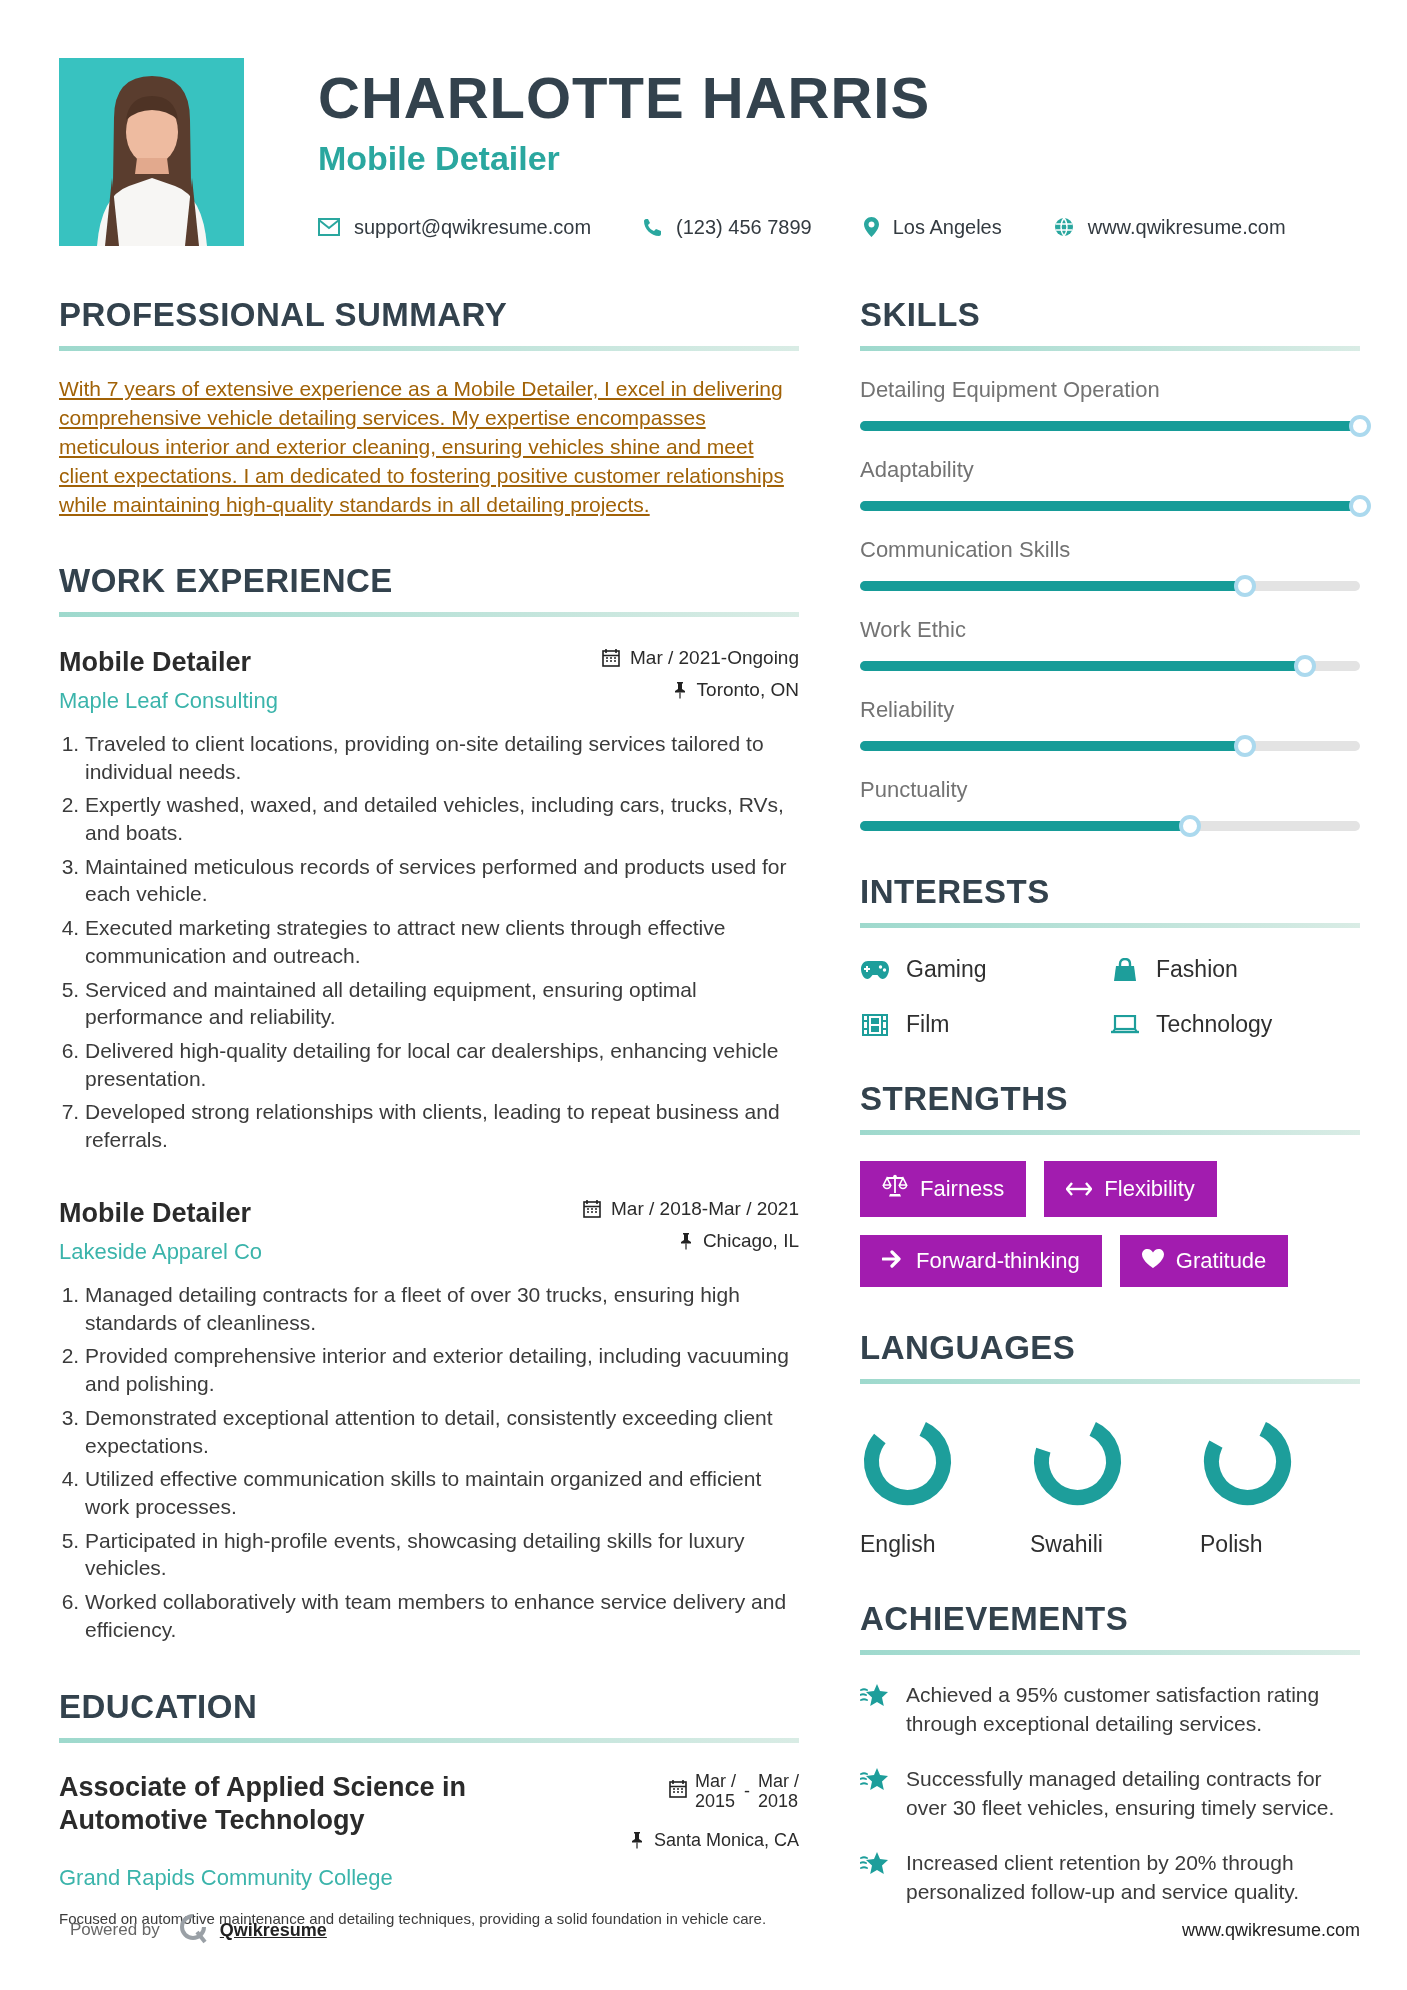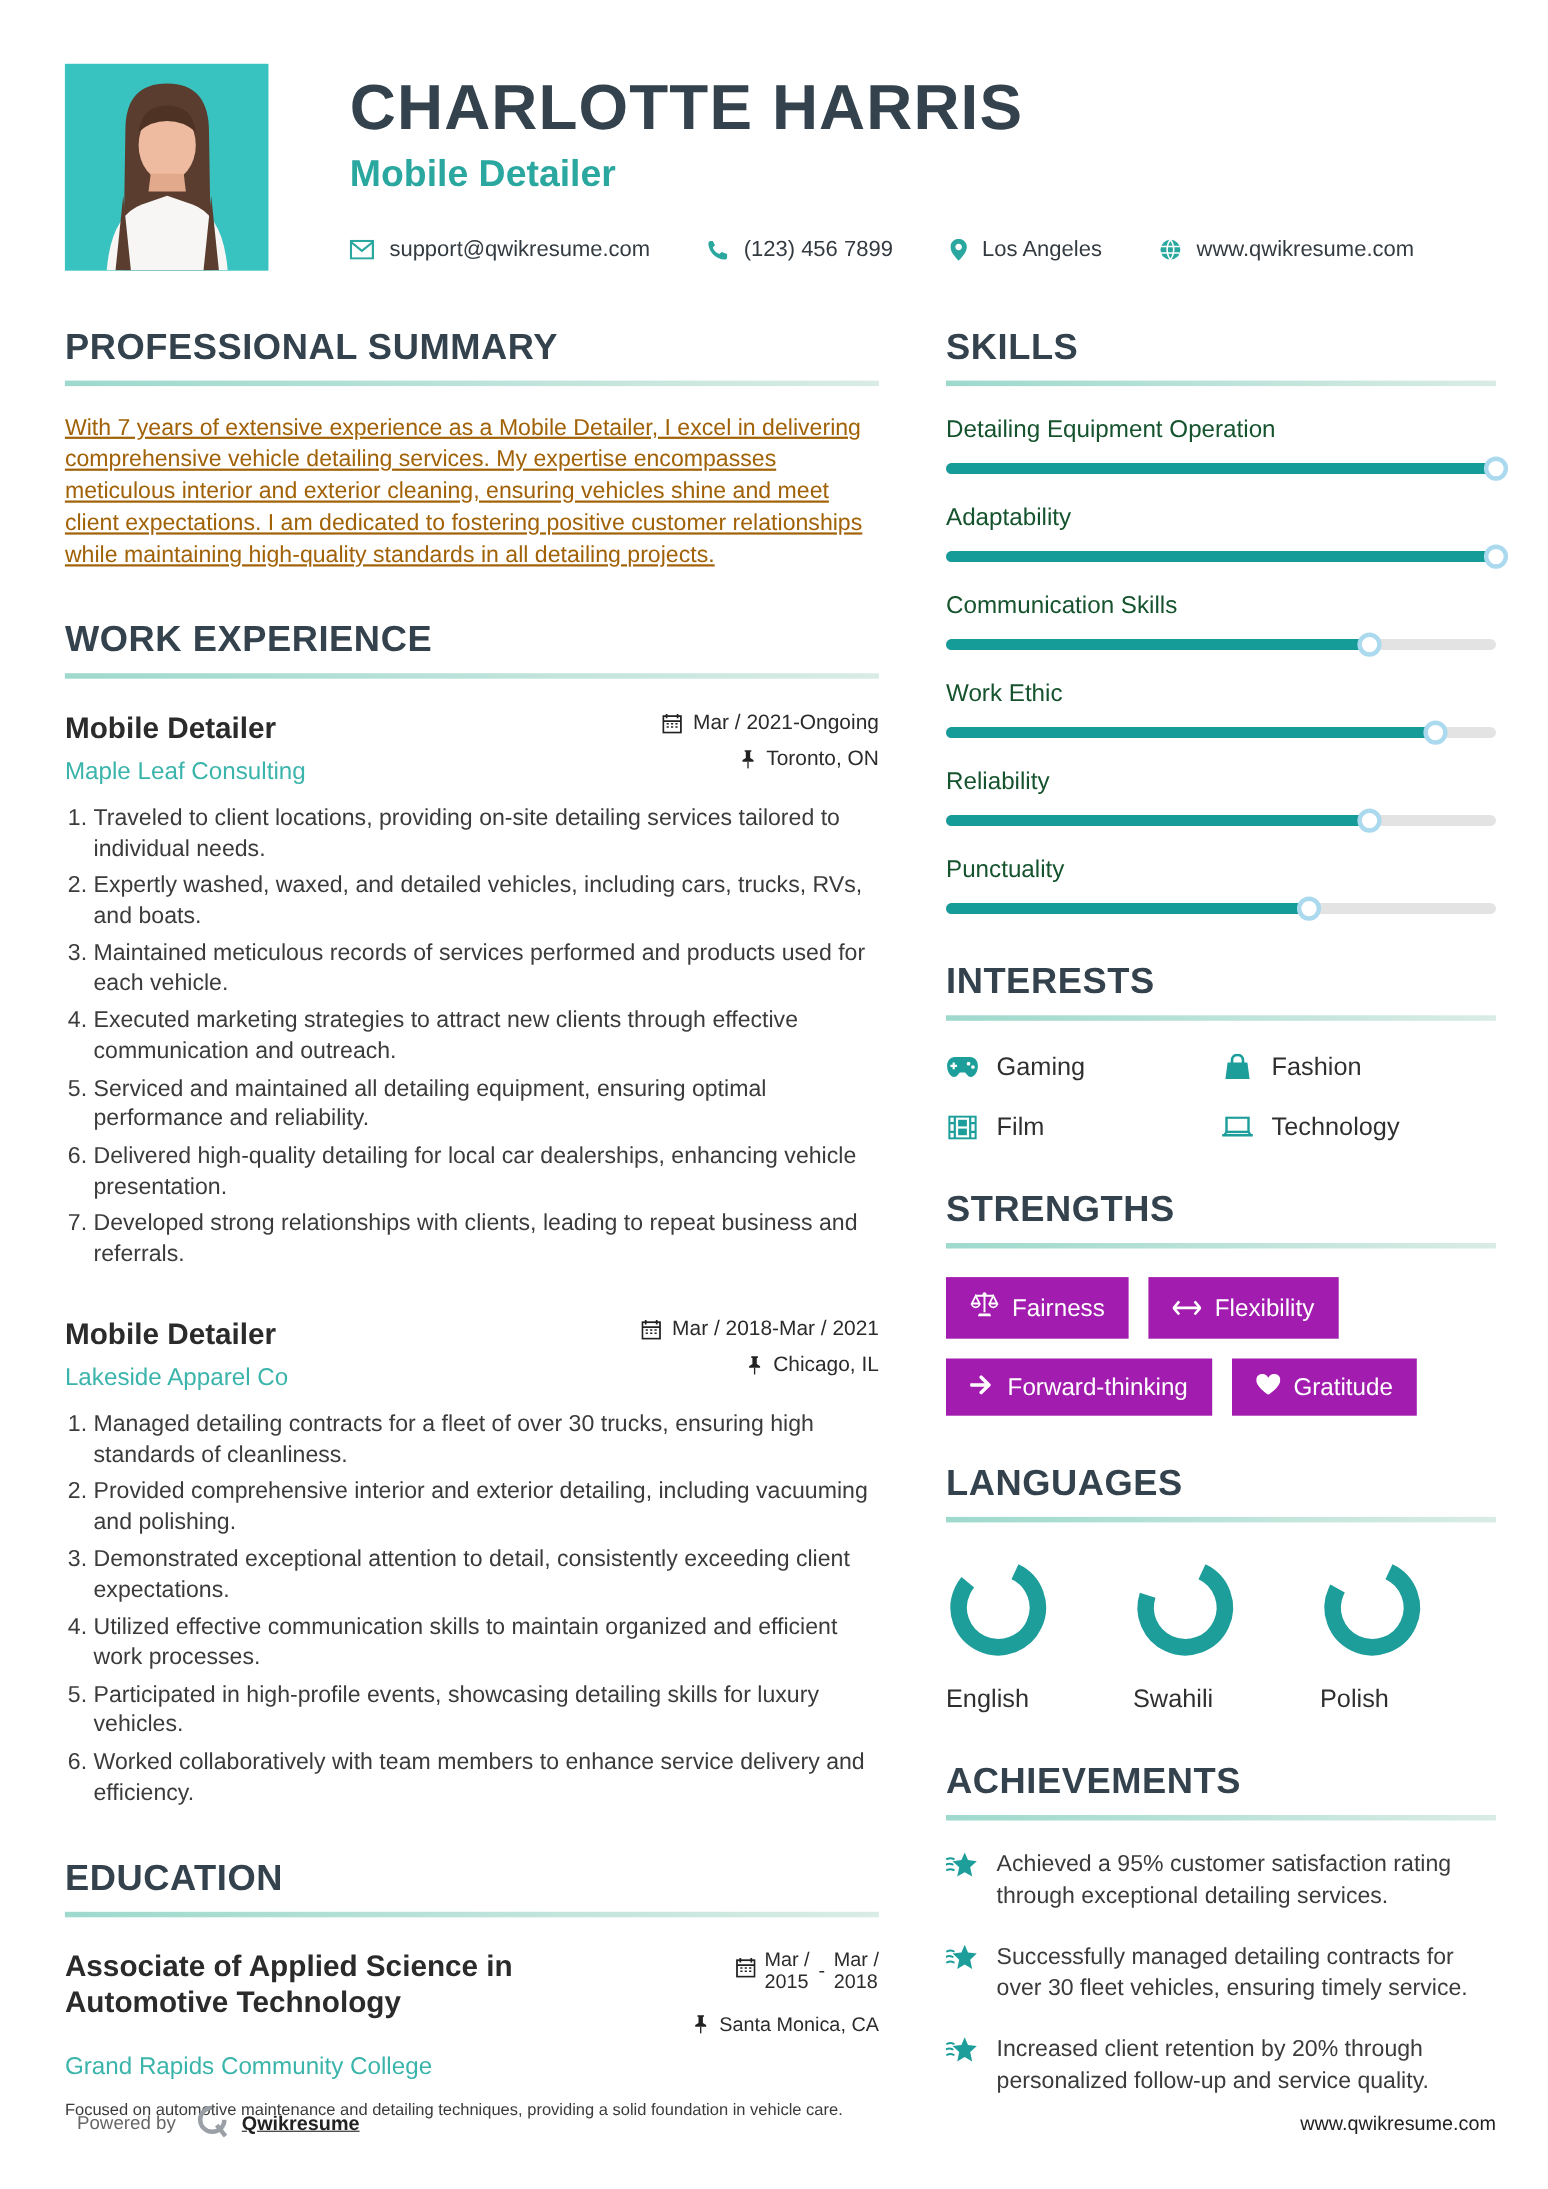--- a/index.html
+++ b/index.html
@@ -45,21 +45,21 @@
   .edu-degree { font-size:27px; font-weight:bold; color:#2b2b2b; width:440px; line-height:1.25; }
   .edu-meta { text-align:right; font-size:18px; color:#2b2b2b; }
   .edu-date { display:flex; align-items:center; justify-content:flex-end; gap:8px; }
   .edu-date .part { text-align:left; line-height:1.15; }
   .edu-loc { display:flex; justify-content:flex-end; align-items:center; margin-top:18px; }
   .edu-loc .micon { margin-right:10px; display:flex; }
   .edu-college { font-size:22px; color:#3bb4ab; margin-top:14px; }
   .edu-desc { font-size:15px; line-height:1.38; color:#3b3b3b; margin-top:18px; }
   
   .skill { margin-top:26px; }
-  .skill-label { font-size:22px; color:#14532d; }
+  .skill-label { font-size:22px; color:#737373; }
   .skill-track { margin-top:18px; height:10px; background:#e3e3e3; border-radius:5px; position:relative; }
   .skill-fill { height:10px; background:#169c98; border-radius:5px; position:relative; }
   .skill-knob {
     position:absolute; right:-11px; top:50%; transform:translateY(-50%);
     width:22px; height:22px; border-radius:50%; background:#ffffff; border:4px solid #abd9ee;
   }
   
   .interests-grid { display:grid; grid-template-columns:1fr 1fr; row-gap:28px; margin-top:28px; }
   .interest { display:flex; align-items:center; font-size:23px; color:#2f2f2f; }
   .interest .iicon { margin-right:16px; display:flex; width:30px; justify-content:center; }

